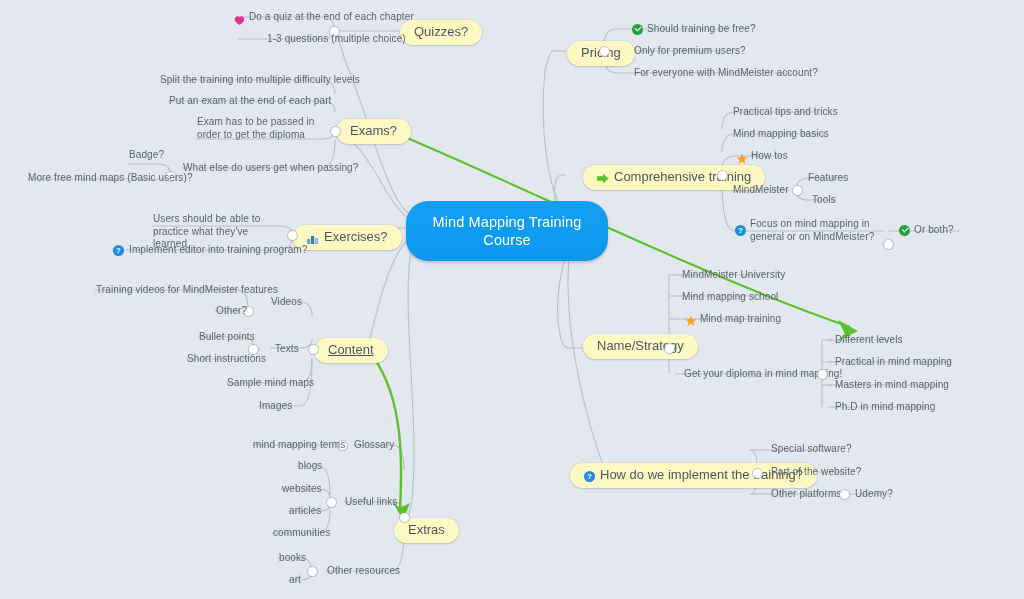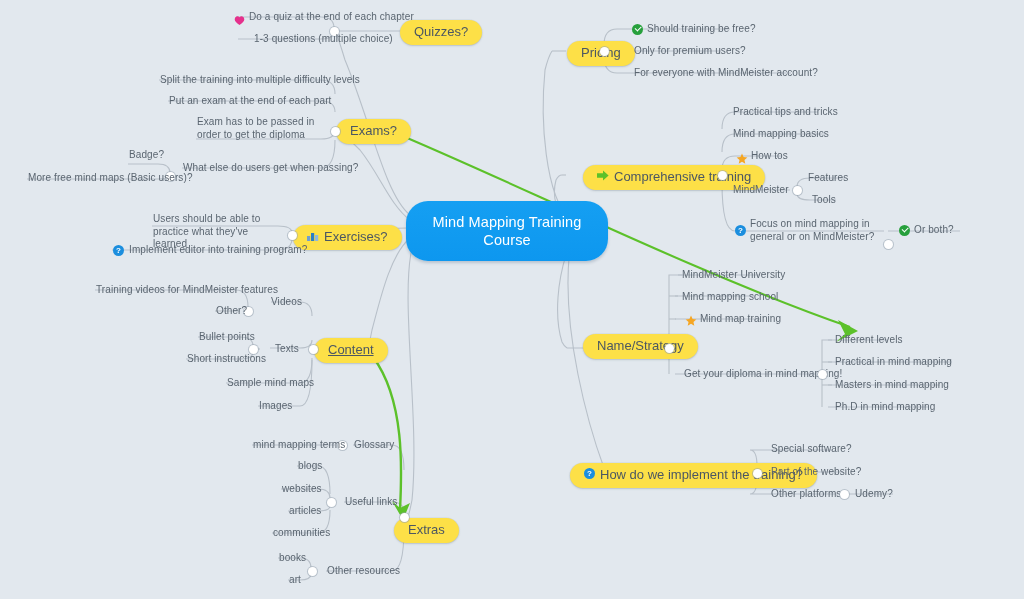--- a/index.html
+++ b/index.html
@@ -19,25 +19,25 @@
     color:#5a6570;
     white-space:nowrap;
     line-height:12.5px;
     letter-spacing:.1px;
   }
   .lbl.two{white-space:normal;}
 
   
   .pill{
     position:absolute;
-    background:#fde047;
+    background:#fef9c3;
     border-radius:14px;
     box-shadow:0 1px 2px rgba(70,85,100,.22), 0 0 0 .5px rgba(140,155,170,.18);
     color:#4c5762;
-    display:flex;align-items:flex-start;gap:5px;
+    display:flex;align-items:flex-end;gap:5px;
     padding:4px 12px 5px 12px;
     font-size:12.5px;
     white-space:nowrap;
     line-height:14px;
   }
   .pill.big{font-size:13px;padding:5px 14px 6px 14px;border-radius:15px;}
 
   
   #center{
     position:absolute;
@@ -207,21 +207,21 @@
   <div class="pill big" style="left:400px;top:20px;">
     <span>Quizzes?</span>
   </div>
   <div class="dot" style="left:330px;top:27px;"></div>
   <span class="ico heart inline" style="left:234px;top:12px;">
     <svg width="11" height="11" viewBox="0 0 16 16">
         <path d="M8 14.5C3.5 11 1 8.8 1 6A4 4 0 0 1 8 3.4 4 4 0 0 1 15 6c0 2.8-2.5 5-7 8.5z" fill="#e5308c"></path>
       </svg>
   </span>
   <div class="lbl" style="left:249px;top:11px;">Do a quiz at the end of each chapter</div>
-  <div class="lbl" style="left:254px;top:33px;text-align:center;">1-3 questions (multiple choice)</div>
+  <div class="lbl" style="left:267px;top:33px;text-align:center;">1-3 questions (multiple choice)</div>
 
   <div class="pill big" style="left:336px;top:119px;">
     <span>Exams?</span>
   </div>
   <div class="dot" style="left:331px;top:127px;"></div>
   <div class="lbl" style="left:160px;top:74px;text-align:center;">Split the training into multiple difficulty levels</div>
   <div class="lbl" style="left:169px;top:95px;">Put an exam at the end of each part</div>
   <div class="lbl two" style="left:197px;top:116px;width:140px;">Exam has to be passed in order to get the diploma</div>
   <div class="lbl" style="left:183px;top:162px;">What else do users get when passing?</div>
   <div class="dot" style="left:166px;top:172px;"></div>

